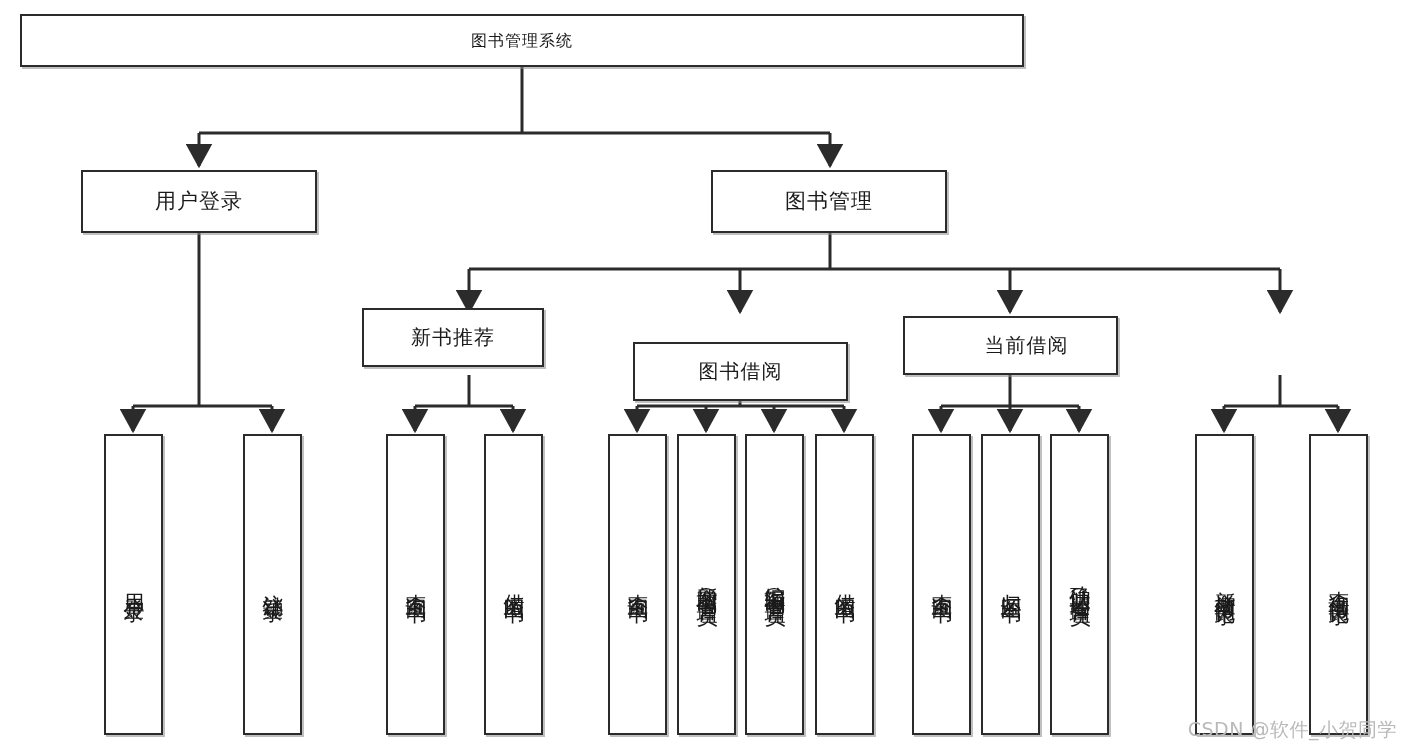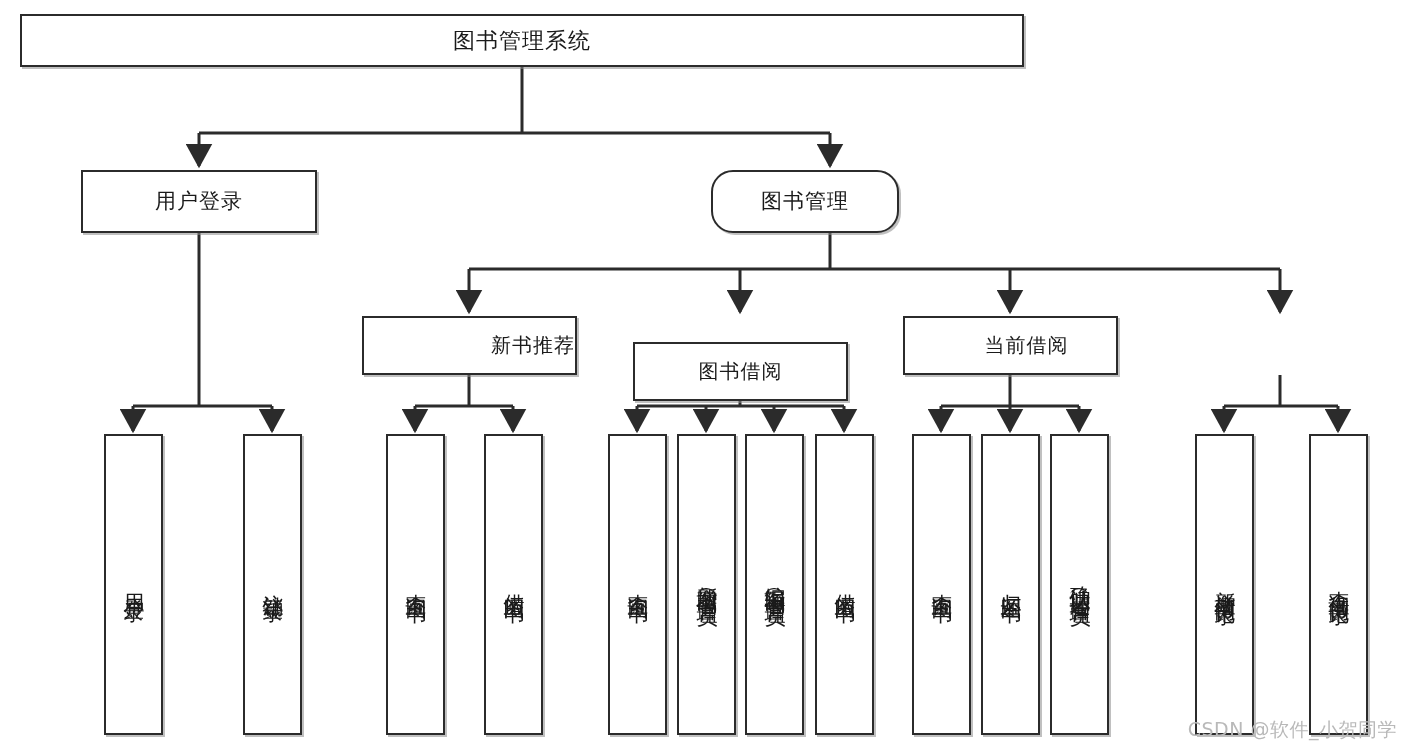--- a/index.html
+++ b/index.html
@@ -16,21 +16,21 @@
     box-sizing:border-box;
     background:#ffffff;
     border:2px solid #2b2b2b;
     box-shadow:2px 2px 0 rgba(140,140,140,.55);
     display:flex;align-items:center;justify-content:center;
   }
   .node .lbl{
     font-size:21px;line-height:1.25;color:#1a1a1a;
     letter-spacing:1px;white-space:nowrap;
   }
-  .node.root .lbl{font-size:22px;}
+  .node.root .lbl{font-size:16px;}
   .node.lvl2 .lbl{font-size:21px;}
   .node.lvl3 .lbl{font-size:20px;}
 
   
   .node.vert{align-items:center;justify-content:center;}
   .node.vert .lbl{
     writing-mode:vertical-rl;
     text-orientation:upright;
     font-size:21px;
     line-height:1.0;
@@ -100,25 +100,25 @@
     </g>
   </svg>
 
   <div class="node root" style="left:20px;top:14px;width:1004px;height:53px;">
     <span class="lbl">图书管理系统</span>
   </div>
 
   <div class="node lvl2" style="left:81px;top:170px;width:236px;height:63px;">
     <span class="lbl">用户登录</span>
   </div>
-  <div class="node lvl2" style="left:711px;top:170px;width:188px;height:63px;border-radius:22px;">
+  <div class="node lvl2" style="left:711px;top:170px;width:236px;height:63px;">
     <span class="lbl">图书管理</span>
   </div>
 
-  <div class="node lvl3" style="left:362px;top:316px;width:215px;height:59px;justify-content:flex-end;">
+  <div class="node lvl3" style="left:362px;top:308px;width:182px;height:59px;">
     <span class="lbl">新书推荐</span>
   </div>
   <div class="node lvl3" style="left:633px;top:316px;width:215px;height:59px;margin-top:26px;">
     <span class="lbl">图书借阅</span>
   </div>
   <div class="node lvl3" style="left:903px;top:316px;width:215px;height:59px;padding-left:32px;">
     <span class="lbl">当前借阅</span>
   </div>
 
   <div class="node vert leaf" style="left:104px;top:434px;width:59px;height:301px;">

